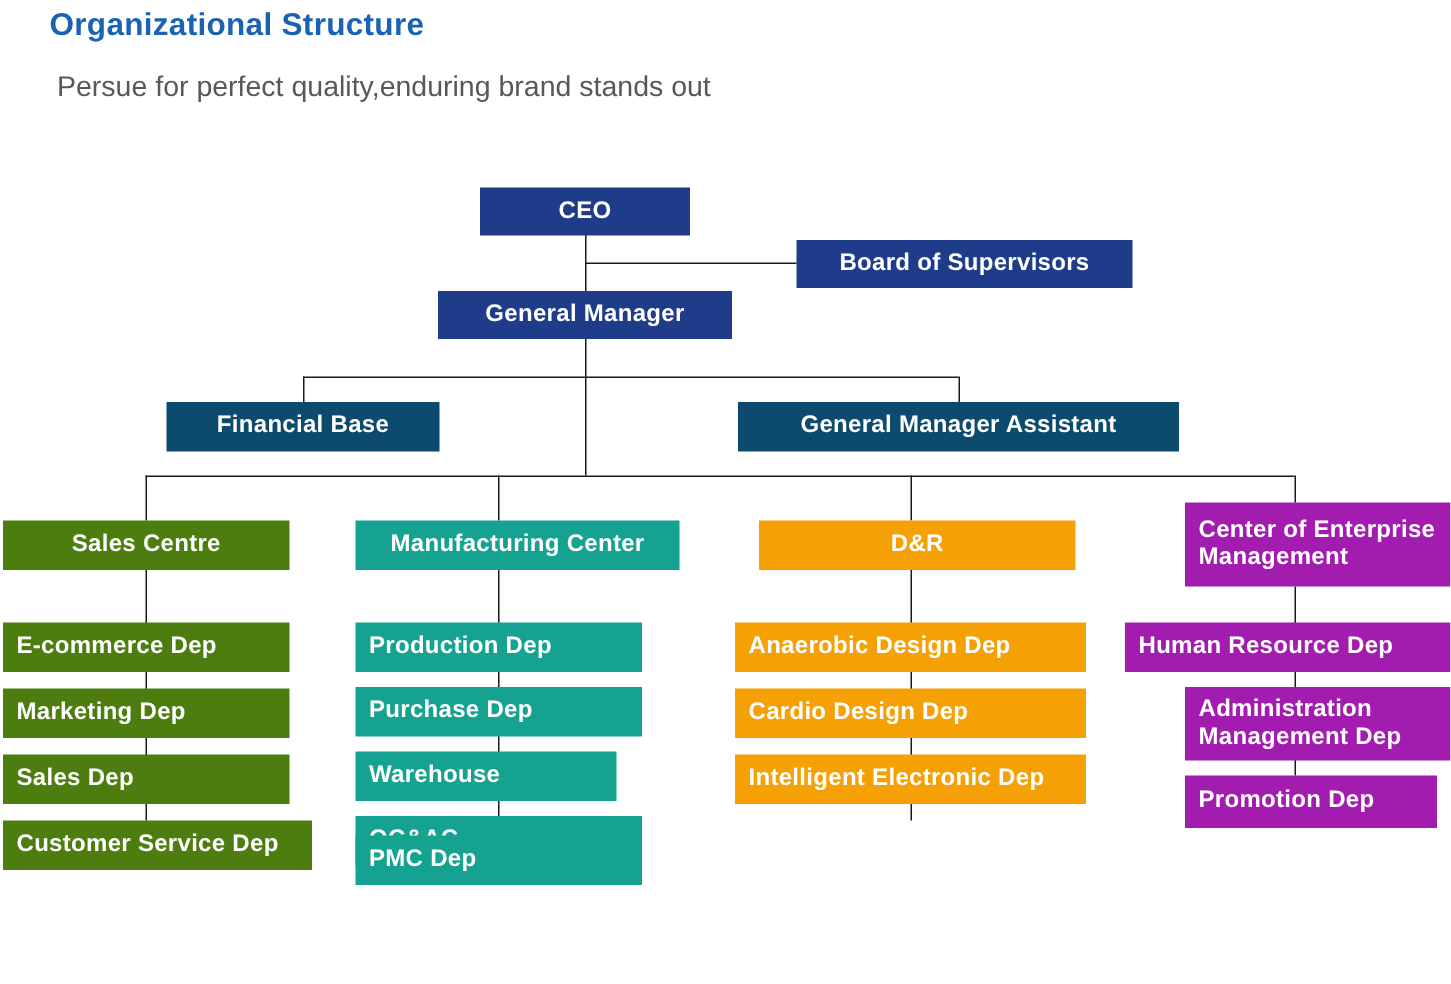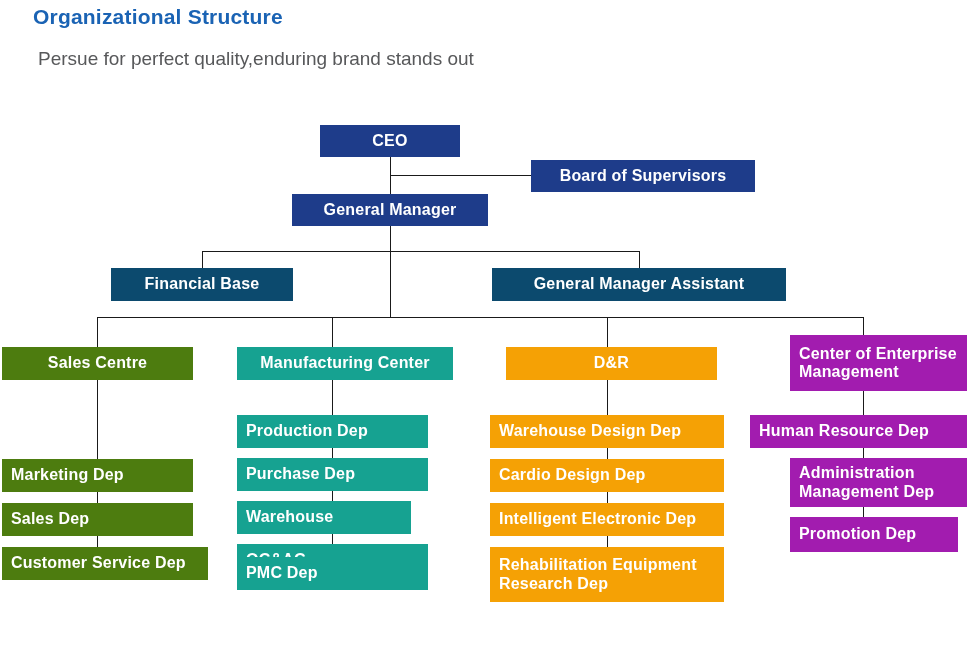--- a/index.html
+++ b/index.html
@@ -55,35 +55,35 @@
   <div class="line vline" style="left:607px;top:380px;height:167px"></div>
   <div class="line vline" style="left:863px;top:391px;height:126px"></div>
 
   <div class="box navy center" style="left:320px;top:125px;width:140px;height:28px">CEO</div>
   <div class="box navy center" style="left:531px;top:160px;width:224px;height:31px">Board of Supervisors</div>
   <div class="box navy center" style="left:292px;top:194px;width:196px;height:30px">General Manager</div>
   <div class="box blue center" style="left:111px;top:268px;width:182px;height:33px">Financial Base</div>
   <div class="box blue center" style="left:492px;top:268px;width:294px;height:33px">General Manager Assistant</div>
 
   <div class="box cyan center" style="left:2px;top:347px;width:191px;height:33px">Sales Centre</div>
+  <div class="box cyan left" style="left:2px;top:415px;width:191px;height:33px">E-commerce Dep</div>
   <div class="box cyan left" style="left:2px;top:459px;width:191px;height:33px">Marketing Dep</div>
   <div class="box cyan left" style="left:2px;top:503px;width:191px;height:33px">Sales Dep</div>
   <div class="box cyan left" style="left:2px;top:547px;width:206px;height:33px">Customer Service Dep</div>
 
   <div class="box teal center" style="left:237px;top:347px;width:216px;height:33px">Manufacturing Center</div>
   <div class="box teal left" style="left:237px;top:415px;width:191px;height:33px">Production Dep</div>
   <div class="box teal left" style="left:237px;top:458px;width:191px;height:33px">Purchase Dep</div>
   <div class="box teal left" style="left:237px;top:501px;width:174px;height:33px">Warehouse</div>
   <div class="box teal left" style="left:237px;top:544px;width:191px;height:33px">QC&amp;AC</div>
   <div class="box teal left" style="left:237px;top:557px;width:191px;height:33px">PMC Dep</div>
 
   <div class="box orange center" style="left:506px;top:347px;width:211px;height:33px">D&amp;R</div>
-  <div class="box orange left" style="left:490px;top:415px;width:234px;height:33px">Warehouse Design Dep</div>
+  <div class="box orange left" style="left:490px;top:415px;width:234px;height:33px">Anaerobic Design Dep</div>
   <div class="box orange left" style="left:490px;top:459px;width:234px;height:33px">Cardio Design Dep</div>
   <div class="box orange left" style="left:490px;top:503px;width:234px;height:33px">Intelligent Electronic Dep</div>
-  <div class="box orange left" style="left:490px;top:547px;width:234px;height:55px">Rehabilitation Equipment Research Dep</div>
 
   <div class="box pink left" style="left:764px;top:335px;width:198px;height:56px">Center of Enterprise Management</div>
   <div class="box pink left" style="left:724px;top:415px;width:230px;height:33px">Human Resource Dep</div>
   <div class="box pink left" style="left:764px;top:458px;width:198px;height:49px">Administration Management Dep</div>
   <div class="box pink left" style="left:764px;top:517px;width:168px;height:35px">Promotion Dep</div>
 
 </div>
 
 </body></html>

